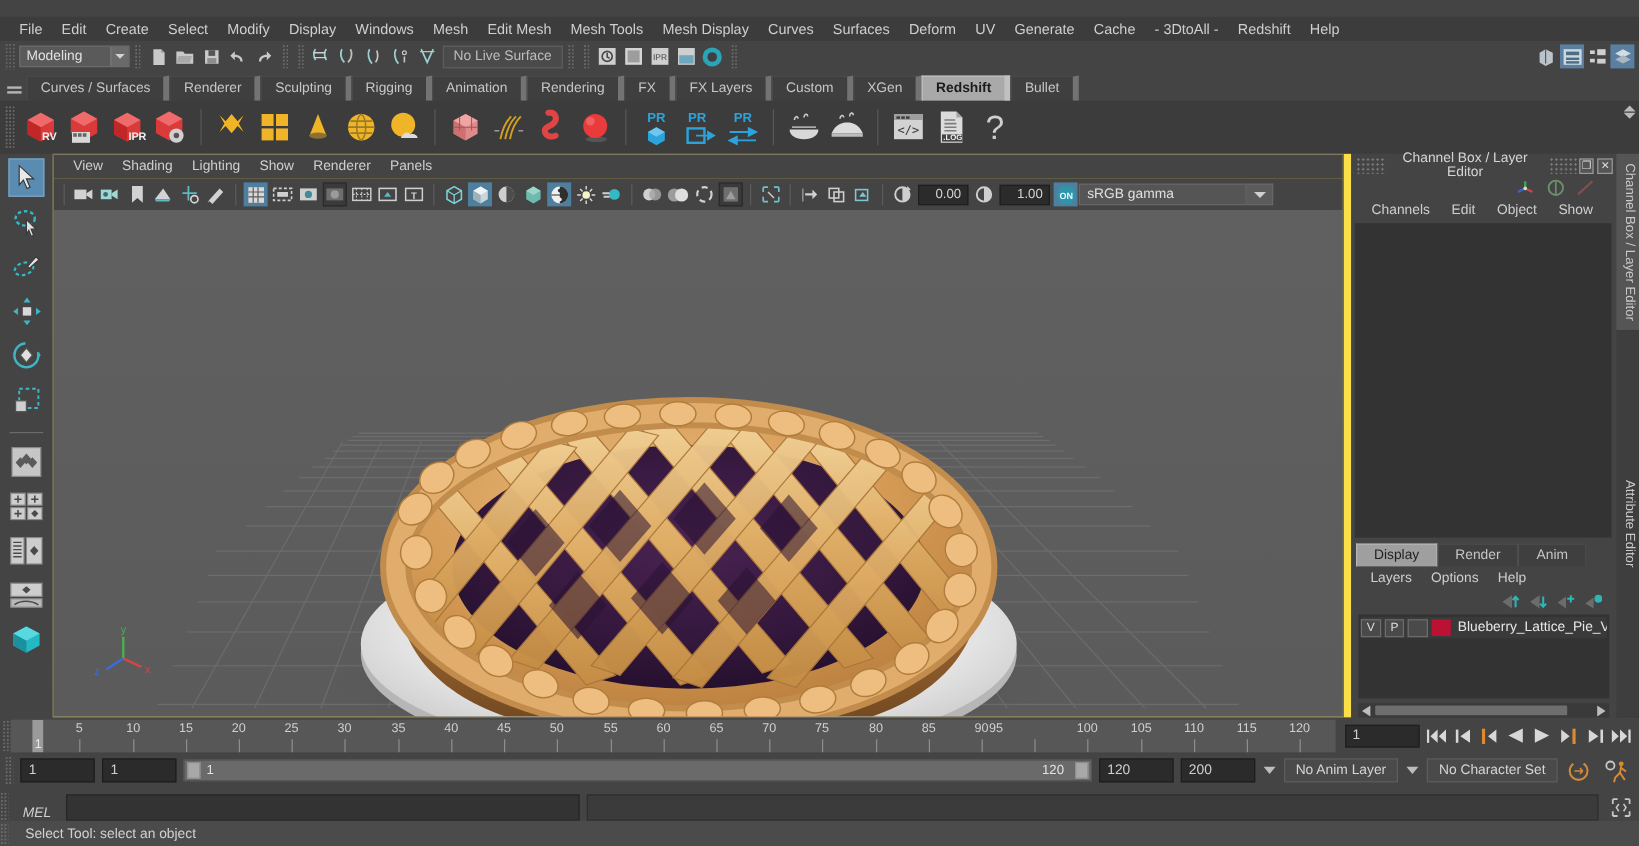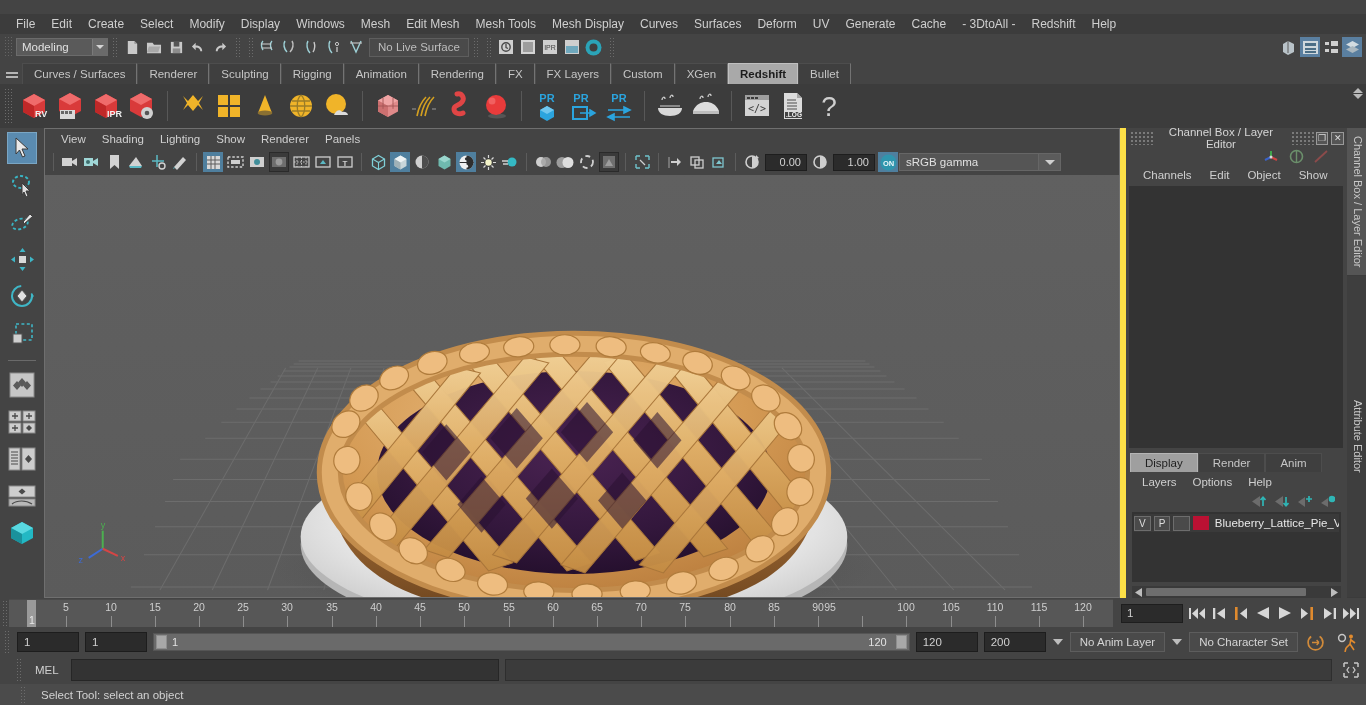--- a/index.html
+++ b/index.html
@@ -29,21 +29,21 @@
   .livesurface { height:19px; background:#4a4a4a; border:1px solid #5e5e5e; color:#bdbdbd; font-size:11.5px; display:flex; align-items:center; padding:0 8px; margin-left:2px; }
   .rightcluster { position:absolute; right:4px; top:3px; display:flex; gap:1px; }
   .rightcluster .rc { width:20px; height:20px; display:flex; align-items:center; justify-content:center; }
   .rc.active { background:#5a7fa0; }
 
   
   .shelftabs { height:24px; background:#444; display:flex; align-items:flex-end; padding-left:2px; flex:0 0 24px; }
   .shelftabs .hamb { width:20px; height:22px; display:flex; align-items:center; justify-content:center; }
   .shelftabs .hamb span { display:block; width:12px; height:2px; background:#b5b5b5; box-shadow:0 4px 0 #b5b5b5; }
   .stab { height:21px; line-height:21px; padding:0 11px; font-size:11.5px; color:#c6c6c6; background:#3f3f3f;
-          border-left:1px solid #4d4d4d; border-top:1px solid #4d4d4d; border-right:1px solid #737373; }
+          border-left:1px solid #4d4d4d; border-top:1px solid #4d4d4d; border-right:5px solid #737373; }
   .stab.sel { background:#a9a9a9; color:#1c1c1c; border-color:#c0c0c0; font-weight:bold; }
 
   .shelf { height:44px; background:#3c3c3c; display:flex; align-items:center; padding-left:4px; flex:0 0 44px; position:relative; }
   .shelf .grip { width:8px; height:36px; background-image:radial-gradient(#6c6c6c .8px, transparent .9px); background-size:3px 3px; margin-right:4px;}
   .sbtn { width:36px; height:36px; display:flex; align-items:center; justify-content:center; }
   .shelf .vsep { width:1px; height:30px; background:#585858; margin:0 7px; }
   .shelfright { position:absolute; right:3px; top:4px; display:flex; flex-direction:column; align-items:center; gap:1px; }
   .shelfright .tri { width:0; height:0; border-left:5px solid transparent; border-right:5px solid transparent; }
   .tri.up { border-bottom:5px solid #b9b9b9; }
   .tri.dn { border-top:5px solid #b9b9b9; }
@@ -116,28 +116,28 @@
   .rangebar { height:28px; background:#444; display:flex; align-items:center; gap:6px; padding:0 4px; flex:0 0 28px; }
   .rb-grip { width:7px; height:24px; background-image:radial-gradient(#6c6c6c .8px, transparent .9px); background-size:3px 3px; }
   .rb-field { width:62px; height:20px; background:#2b2b2b; border:1px solid #1d1d1d; color:#cfcfcf; font-size:11.5px; display:flex; align-items:center; padding-left:6px; }
   .rangeslider { flex:1 1 auto; height:18px; background:#6a6a6a; border:1px solid #555; position:relative; display:flex; align-items:center; }
   .rangeslider .handle { width:11px; height:14px; background:#a8a8a8; border:1px solid #8e8e8e; position:absolute; }
   .rangeslider .rtxt { position:absolute; font-size:11px; color:#e2e2e2; }
   .rb-dd { width:12px; height:18px; display:flex; align-items:center; justify-content:center; }
   .rb-dd::after { content:""; border-left:5px solid transparent; border-right:5px solid transparent; border-top:6px solid #bdbdbd; }
   .rb-combo { height:20px; background:#4a4a4a; border:1px solid #5d5d5d; color:#d5d5d5; font-size:11.5px; display:flex; align-items:center; padding:0 9px; }
 
-  .melbar { height:28px; background:#444; display:flex; align-items:center; gap:6px; padding-left:16px; flex:0 0 28px; }
+  .melbar { height:28px; background:#444; display:flex; align-items:flex-end; gap:6px; padding-left:0; flex:0 0 28px;font-style:italic; }
   .melgrip { width:7px; height:24px; background-image:radial-gradient(#6c6c6c .8px, transparent .9px); background-size:3px 3px; }
   .mellabel { font-size:11.5px; color:#d0d0d0; padding:0 6px; }
   .melinput { width:428px; height:22px; background:#333; border:1px solid #262626; }
   .meloutput { flex:1 1 auto; height:22px; background:#3b3b3b; border:1px solid #2e2e2e; margin-right:2px; }
   .melicon { width:22px; height:22px; display:flex; align-items:center; justify-content:center; margin-right:4px; }
 
-  .statusbar { height:21px; background:#4b4b4b; display:flex; align-items:center; padding-left:20px; flex:0 0 21px; }
+  .statusbar { height:21px; background:#4b4b4b; display:flex; align-items:center; padding-left:0; flex:0 0 21px; }
   .sbgrip { width:7px; height:18px; background-image:radial-gradient(#6c6c6c .8px, transparent .9px); background-size:3px 3px; margin-right:14px; }
   .sbtext { font-size:11.5px; color:#d2d2d2; }
 </style>
 </head>
 <body>
 
 <div class="app">
 
   <div class="menubar">
     <div class="mi">File</div>

